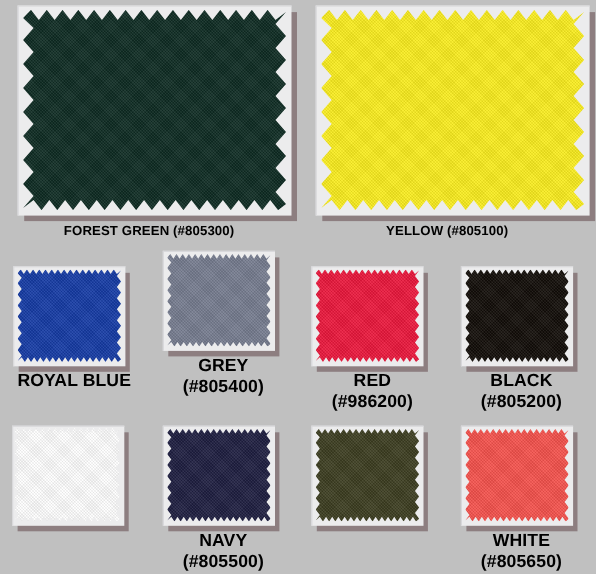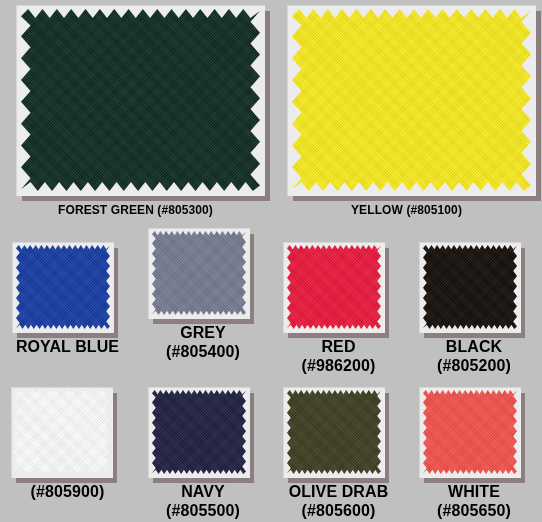--- a/index.html
+++ b/index.html
@@ -195,44 +195,39 @@
   </div>
 
   <div class="row-small">
 
     <div class="swatch-cell" style="left:0px; top:375px; width:135px; height:147px;">
       <div class="card-shadow" style="left: 16px; top: 18px; width: 101px; height: 90px; background: rgb(141, 126, 128);"></div>
       <div class="card" style="left: 11px; top: 12px; width: 101px; height: 90px; background: rgb(236, 236, 237);"></div>
       <div class="fabric" style="left:13px; top:14px; width:96px; height:85px;
                   background-color:#fdfdfd;"></div>
       <div class="caption" style="left: 0px; top: 108px; width: 135px; color: rgb(0, 0, 0);">
-        <span class="cap-code">(#805900)</span>
       </div>
     </div>
 
     <div class="swatch-cell" style="left:135px; top:375px; width:136px; height:147px;">
       <div class="card-shadow" style="left: 18px; top: 18px; width: 101px; height: 90px; background: rgb(141, 126, 128);"></div>
       <div class="card" style="left: 13px; top: 12px; width: 101px; height: 90px; background: rgb(236, 236, 237);"></div>
       <div class="fabric" style="left:17px; top:15px; width:94px; height:84px;
                   background-color:#1e1e40;"></div>
       <div class="caption" style="left: 0px; top: 108px; width: 136px; color: rgb(0, 0, 0);">
         <span class="cap-name">NAVY</span>
         <span class="cap-code">(#805500)</span>
       </div>
     </div>
 
     <div class="swatch-cell" style="left:271px; top:375px; width:135px; height:147px;">
       <div class="card-shadow" style="left: 17px; top: 18px; width: 101px; height: 90px; background: rgb(141, 126, 128);"></div>
       <div class="card" style="left: 12px; top: 12px; width: 101px; height: 90px; background: rgb(236, 236, 237);"></div>
       <div class="fabric" style="left:16px; top:15px; width:94px; height:84px;
                   background-color:#3c3d20;"></div>
-      <div class="caption" style="left: 0px; top: 108px; width: 135px; color: rgb(0, 0, 0);">
-        <span class="cap-name">OLIVE DRAB</span>
-        <span class="cap-code">(#805600)</span>
-      </div>
     </div>
 
     <div class="swatch-cell" style="left:406px; top:375px; width:136px; height:147px;">
       <div class="card-shadow" style="left: 18px; top: 18px; width: 101px; height: 90px; background: rgb(141, 126, 128);"></div>
       <div class="card" style="left: 13px; top: 12px; width: 101px; height: 90px; background: rgb(236, 236, 237);"></div>
       <div class="fabric" style="left:17px; top:15px; width:94px; height:84px;
                   background-color:#f4514c;"></div>
       <div class="caption" style="left: 0px; top: 108px; width: 136px; color: rgb(0, 0, 0);">
         <span class="cap-name">WHITE</span>
         <span class="cap-code">(#805650)</span>

